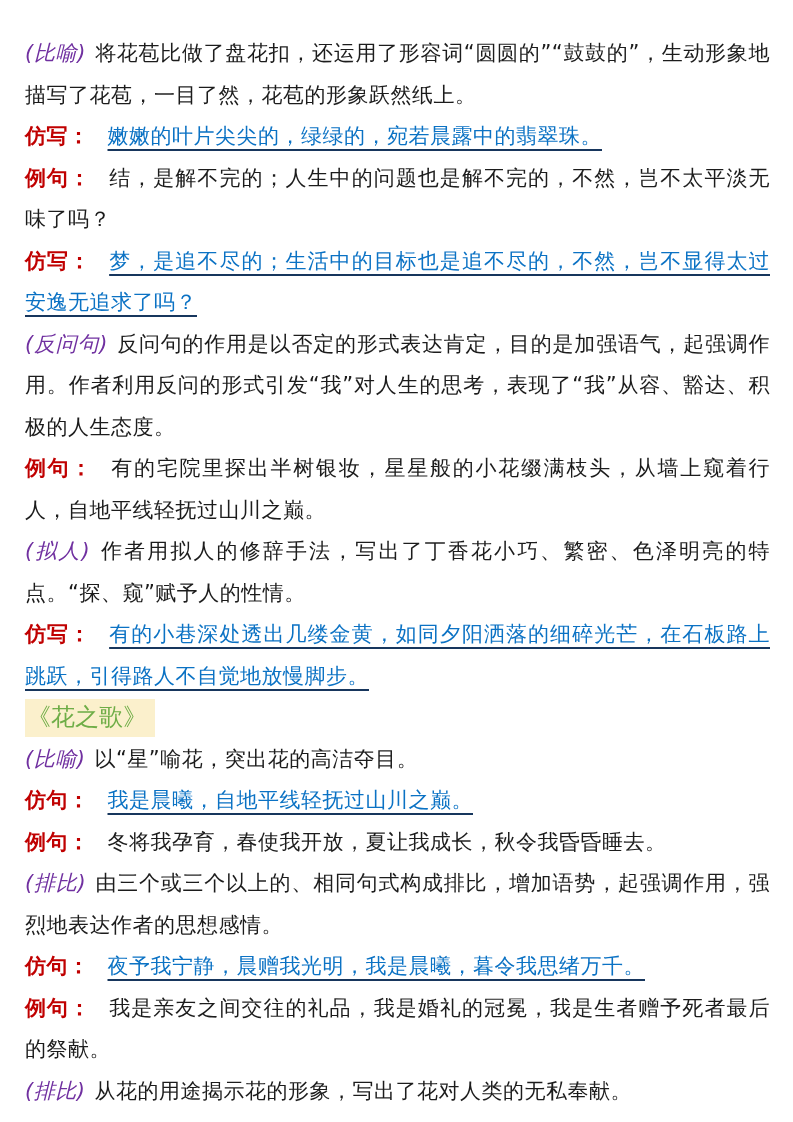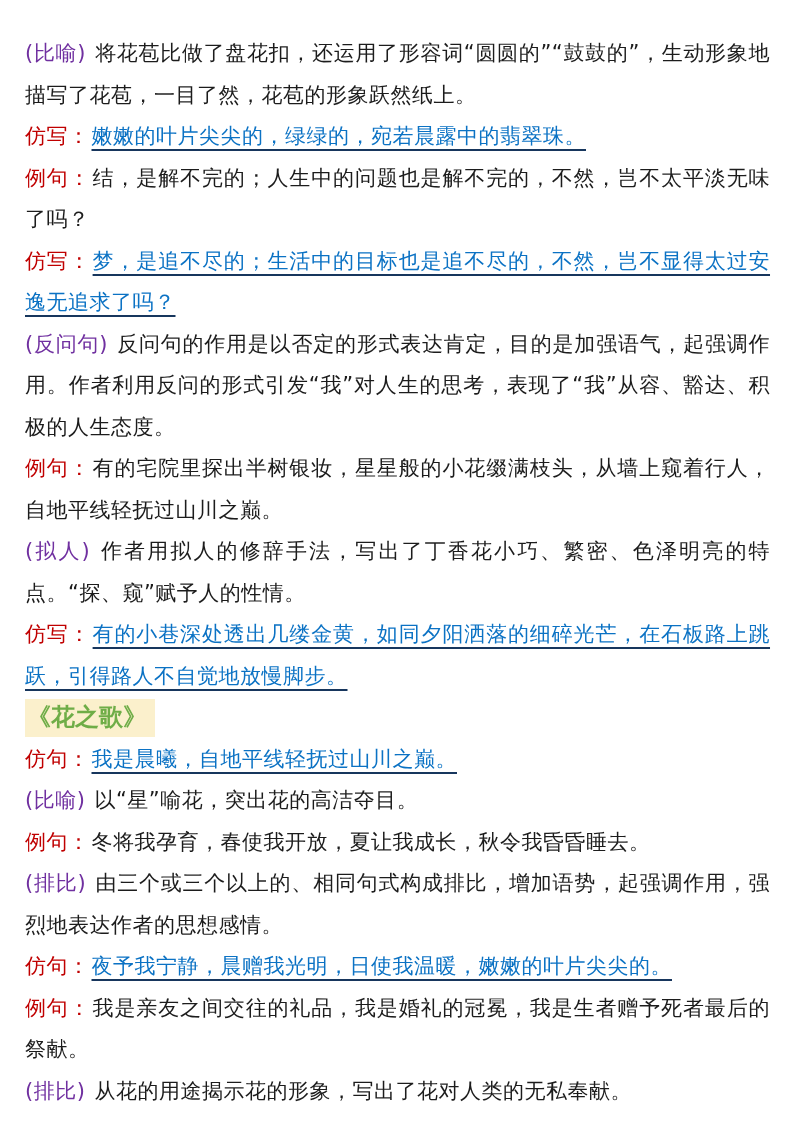--- a/index.html
+++ b/index.html
@@ -27,41 +27,41 @@
   .para{
     margin:0;
     font-size:21px;
     line-height:41.5px;
     color:var(--body-text);
     text-align:justify;
     text-justify:inter-ideograph;
     letter-spacing:0.5px;
   }
   .label{white-space:nowrap;}
-  .label-purple{color:var(--label-purple);margin-right:9px;}
-  .label-red{color:var(--label-red);margin-right:2px;}
+  .label-purple{color:var(--label-purple);margin-right:9px;font-style:italic;}
+  .label-red{color:var(--label-red);margin-right:18px;font-weight:bold;}
   .text-plain{color:var(--body-text);}
   .text-imitation{
     color:var(--imitation-blue);
     text-decoration:underline;
     text-decoration-color:var(--underline-color);
     text-decoration-thickness:2px;
     text-underline-offset:6px;
     margin-top:40px;
   }
   .title-line{
     margin:0;
     line-height:41.5px;
     font-size:24px;
   }
   .title-highlight{
     display:inline-block;
     background:var(--title-bg);
     color:var(--title-green);
-    font-weight:bold;
+    font-weight:normal;
     padding:2px 8px 4px 2px;
     line-height:32px;
   }
 </style>
 </head>
 <body>
 
 <div class="page">
 
   <p class="para"><span class="label label-purple">(比喻)</span><span class="text-plain">将花苞比做了盘花扣，还运用了形容词“圆圆的”“鼓鼓的”，生动形象地描写了花苞，一目了然，花苞的形象跃然纸上。</span></p>
@@ -76,27 +76,27 @@
 
   <p class="para"><span class="label label-red">例句：</span><span class="text-plain">有的宅院里探出半树银妆，星星般的小花缀满枝头，从墙上窥着行人，自地平线轻抚过山川之巅。</span></p>
 
   <p class="para"><span class="label label-purple">(拟人)</span><span class="text-plain">作者用拟人的修辞手法，写出了丁香花小巧、繁密、色泽明亮的特点。“探、窥”赋予人的性情。</span></p>
 
   <p class="para"><span class="label label-red">仿写：</span><span class="text-imitation">有的小巷深处透出几缕金黄，如同夕阳洒落的细碎光芒，在石板路上跳跃，引得路人不自觉地放慢脚步。</span></p>
 
   <p class="title-line"><span class="title-highlight">《花之歌》</span></p>
 
 
+  <p class="para"><span class="label label-purple">(比喻)</span><span class="text-plain">以“星”喻花，突出花的高洁夺目。</span></p>
+
   <p class="para"><span class="label label-red">仿句：</span><span class="text-imitation">我是晨曦，自地平线轻抚过山川之巅。</span></p>
-
-  <p class="para"><span class="label label-purple">(比喻)</span><span class="text-plain">以“星”喻花，突出花的高洁夺目。</span></p>
 
   <p class="para"><span class="label label-red">例句：</span><span class="text-plain">冬将我孕育，春使我开放，夏让我成长，秋令我昏昏睡去。</span></p>
 
   <p class="para"><span class="label label-purple">(排比)</span><span class="text-plain">由三个或三个以上的、相同句式构成排比，增加语势，起强调作用，强烈地表达作者的思想感情。</span></p>
 
-  <p class="para"><span class="label label-red">仿句：</span><span class="text-imitation">夜予我宁静，晨赠我光明，日使我温暖，嫩嫩的叶片尖尖的。</span></p>
+  <p class="para"><span class="label label-red">仿句：</span><span class="text-imitation">夜予我宁静，晨赠我光明，我是晨曦，暮令我思绪万千。</span></p>
 
   <p class="para"><span class="label label-red">例句：</span><span class="text-plain">我是亲友之间交往的礼品，我是婚礼的冠冕，我是生者赠予死者最后的祭献。</span></p>
 
   <p class="para"><span class="label label-purple">(排比)</span><span class="text-plain">从花的用途揭示花的形象，写出了花对人类的无私奉献。</span></p>
 
 </div>
 
 </body></html>

